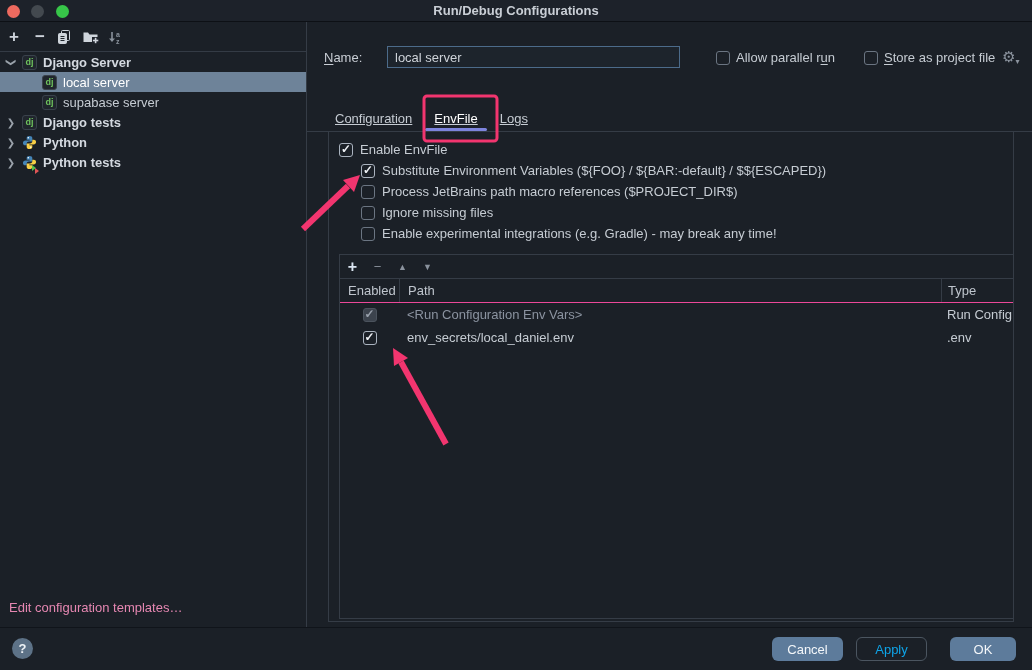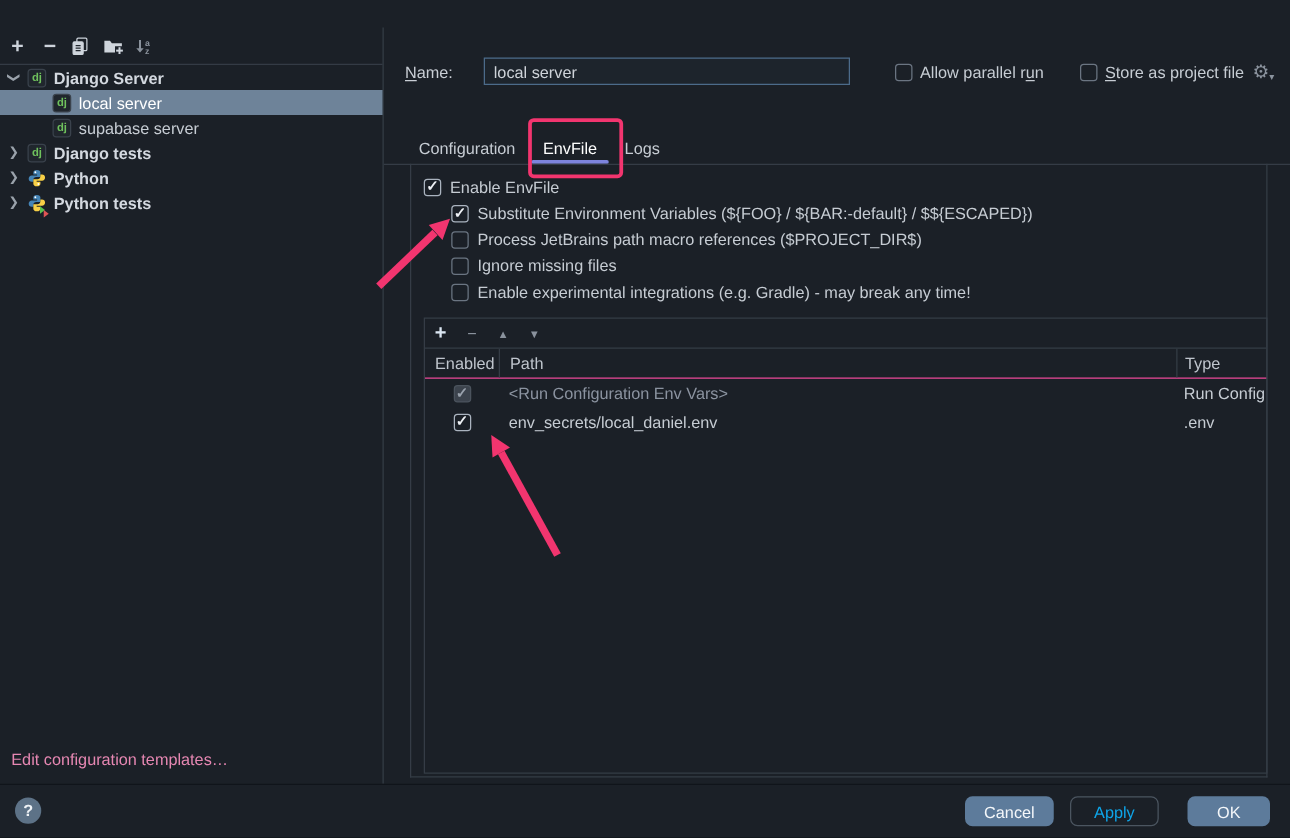--- a/index.html
+++ b/index.html
@@ -62,21 +62,21 @@
   .cb.disabled { background:#3c434d; border-color:#4b535d; }
   .cb.disabled::after { color:#99a1ac; }
   .hdr-check { position:absolute; top:28px; display:flex; align-items:center; }
   .hdr-check .cb { margin-right:6px; }
   .hdr-check.allow { left:409px; }
   .hdr-check.store { left:557px; }
   .gear-wrap { position:absolute; left:695px; top:26px; color:#8b939e; font-size:15px; }
   .gear-wrap .dd { font-size:8px; color:#8b939e; vertical-align:-2px; }
   
   .tabs { position:absolute; left:0; top:84px; height:25px; padding-left:17px;
-    display:flex; align-items:center; }
+    display:flex; align-items:center;text-decoration:underline; }
   .tab { position:relative; height:25px; display:flex; align-items:center;
     padding:0 11px; color:#c6ccd3; cursor:pointer; }
   .tab.selected { color:#ffffff; }
   .tab.selected .tab-underline { content:""; position:absolute; left:2px; right:2px; bottom:0;
     height:3px; background:#7d84dd; border-radius:2px; }
   .tabline { position:absolute; left:0; right:0; top:109px; height:1px; background:#353c46; }
   
   .content { position:absolute; left:21px; top:109px; width:686px; height:491px;
     border:1px solid #353c46; border-top:none; }
   .options { padding-top:8px; }
@@ -115,20 +115,26 @@
   .btn.apply { width:71px; background:transparent; border:1px solid #4b5560; color:#0ea5e9; }
   
   .annotations { position:absolute; left:0; top:0; width:1032px; height:670px;
     pointer-events:none; z-index:50; }
 </style>
 </head>
 <body>
 
 <div class="window">
 
+  <div class="titlebar">
+    <span class="tl red"></span>
+    <span class="tl yellow"></span>
+    <span class="tl green"></span>
+    <div class="win-title">Run/Debug Configurations</div>
+  </div>
 
   <div class="sidebar">
     <div class="side-toolbar">
       <span class="tb-ic plus">+</span>
       <span class="tb-ic" style="margin-left:4px">−</span>
       <span class="tb-ic" style="margin-left:2px">
         <svg width="16" height="16" viewBox="0 0 16 16">
           <rect x="5.5" y="1.5" width="8" height="10" rx="1" fill="none" stroke="#ccd2da"></rect>
           <rect x="2.5" y="4.5" width="8" height="10" rx="1" fill="#cfd5dc" stroke="#cfd5dc"></rect>
           <line x1="4.5" y1="7.5" x2="8.5" y2="7.5" stroke="#20262d"></line>

